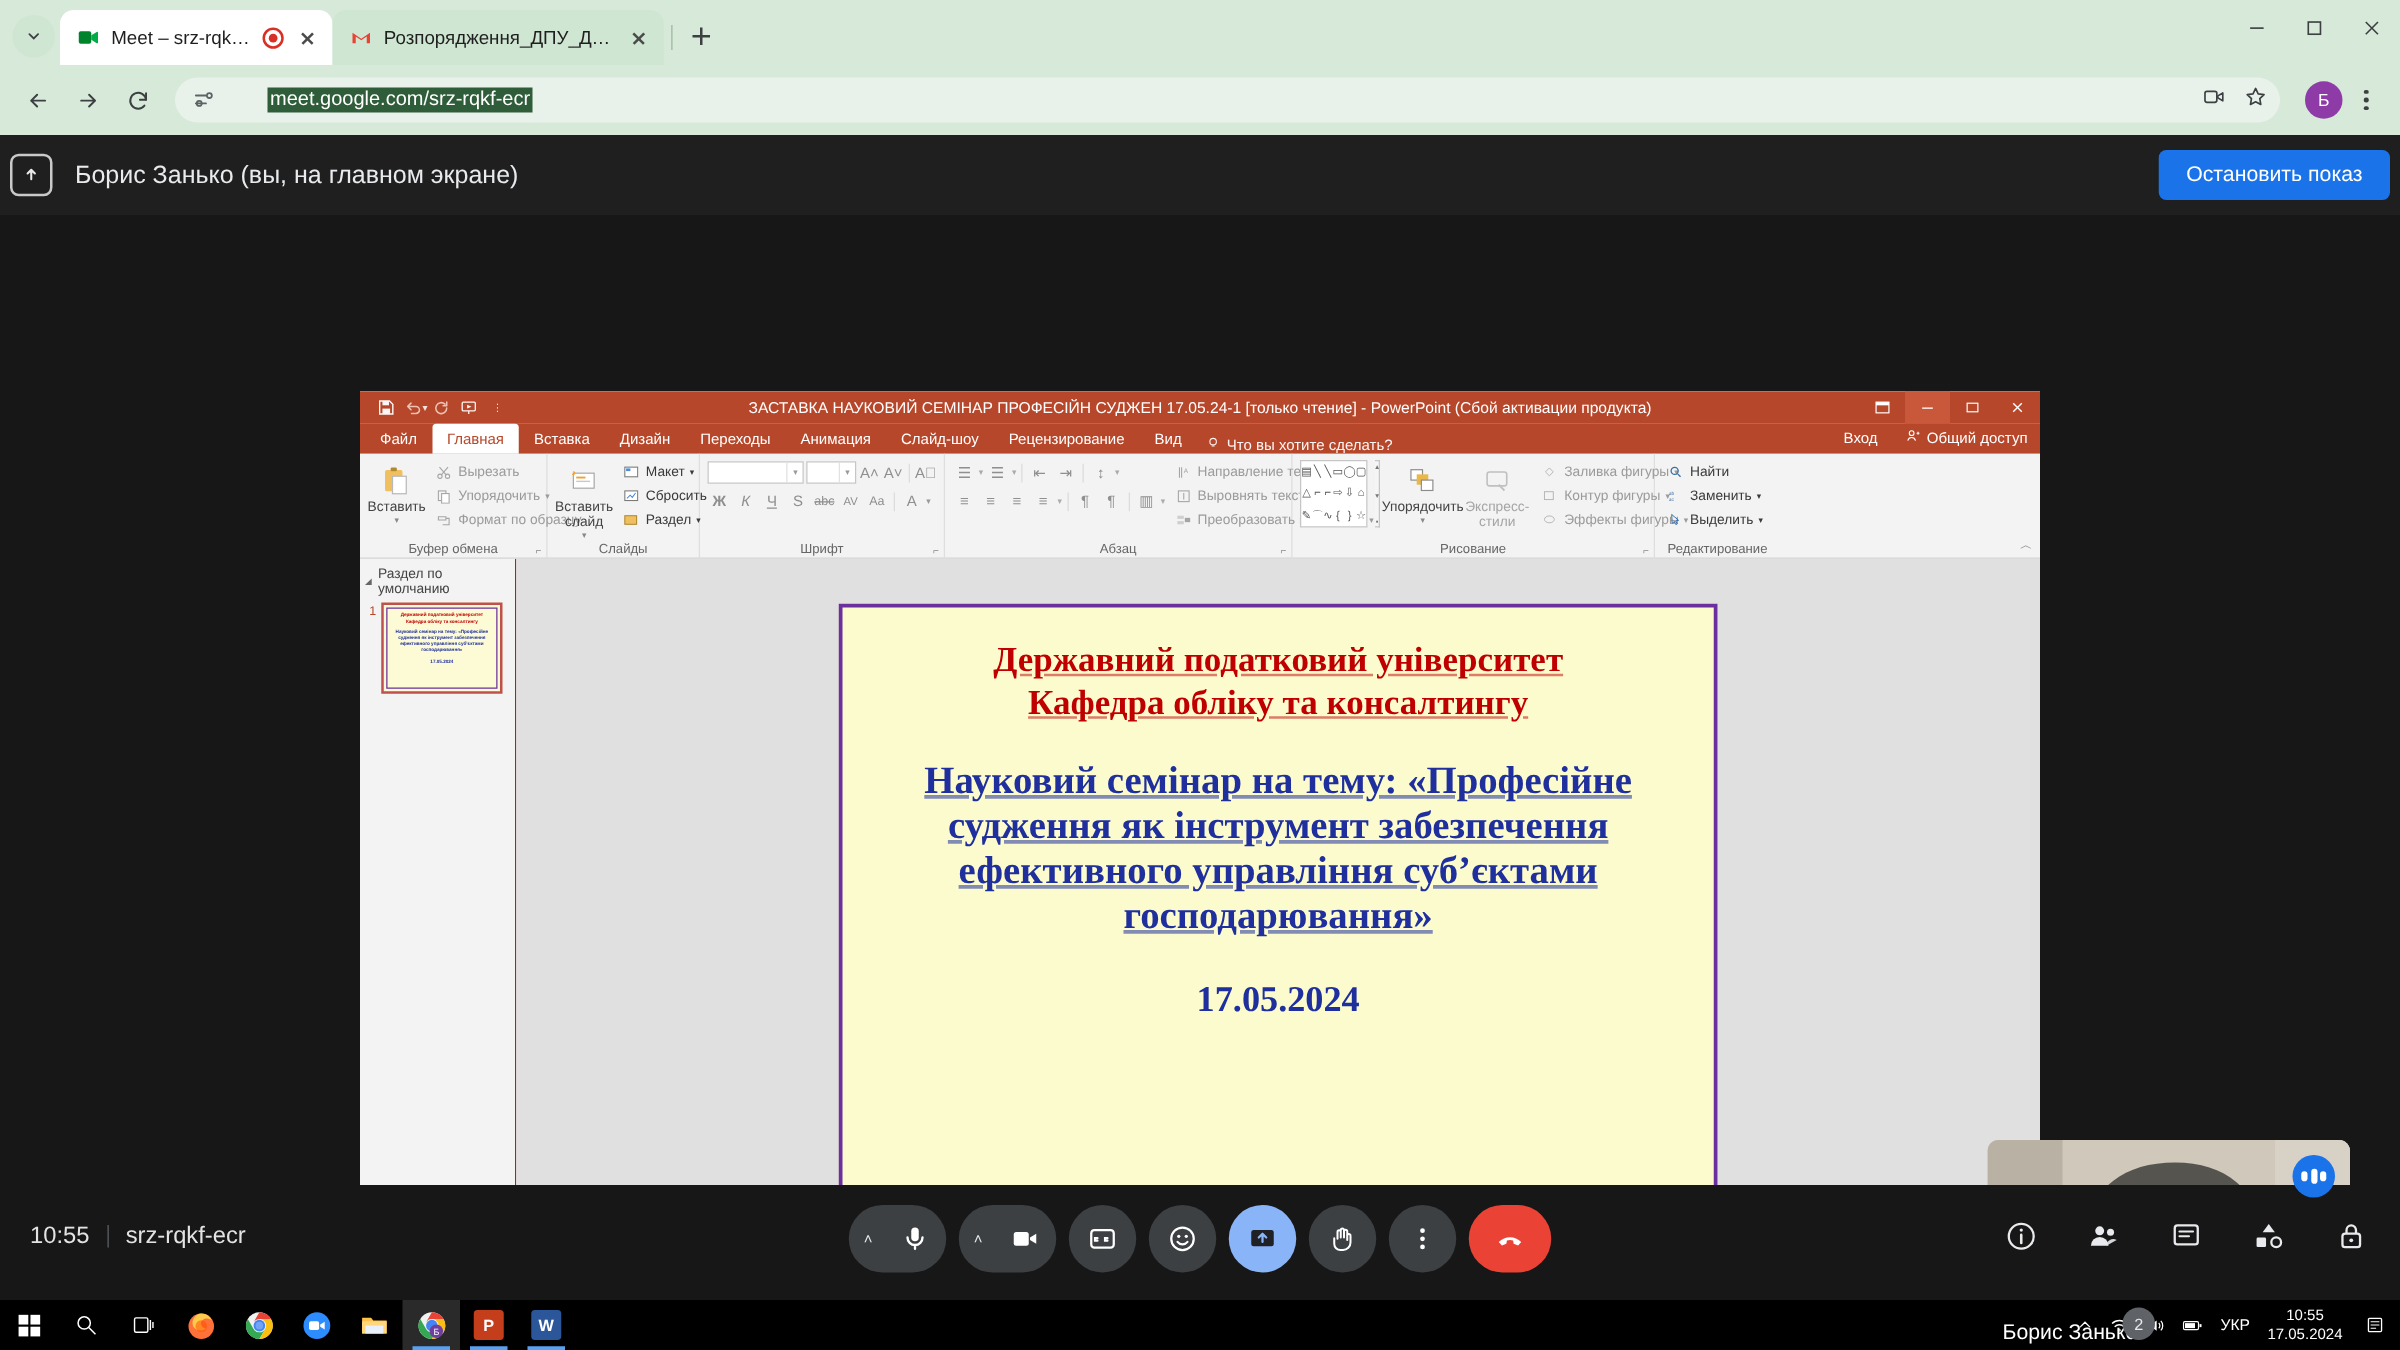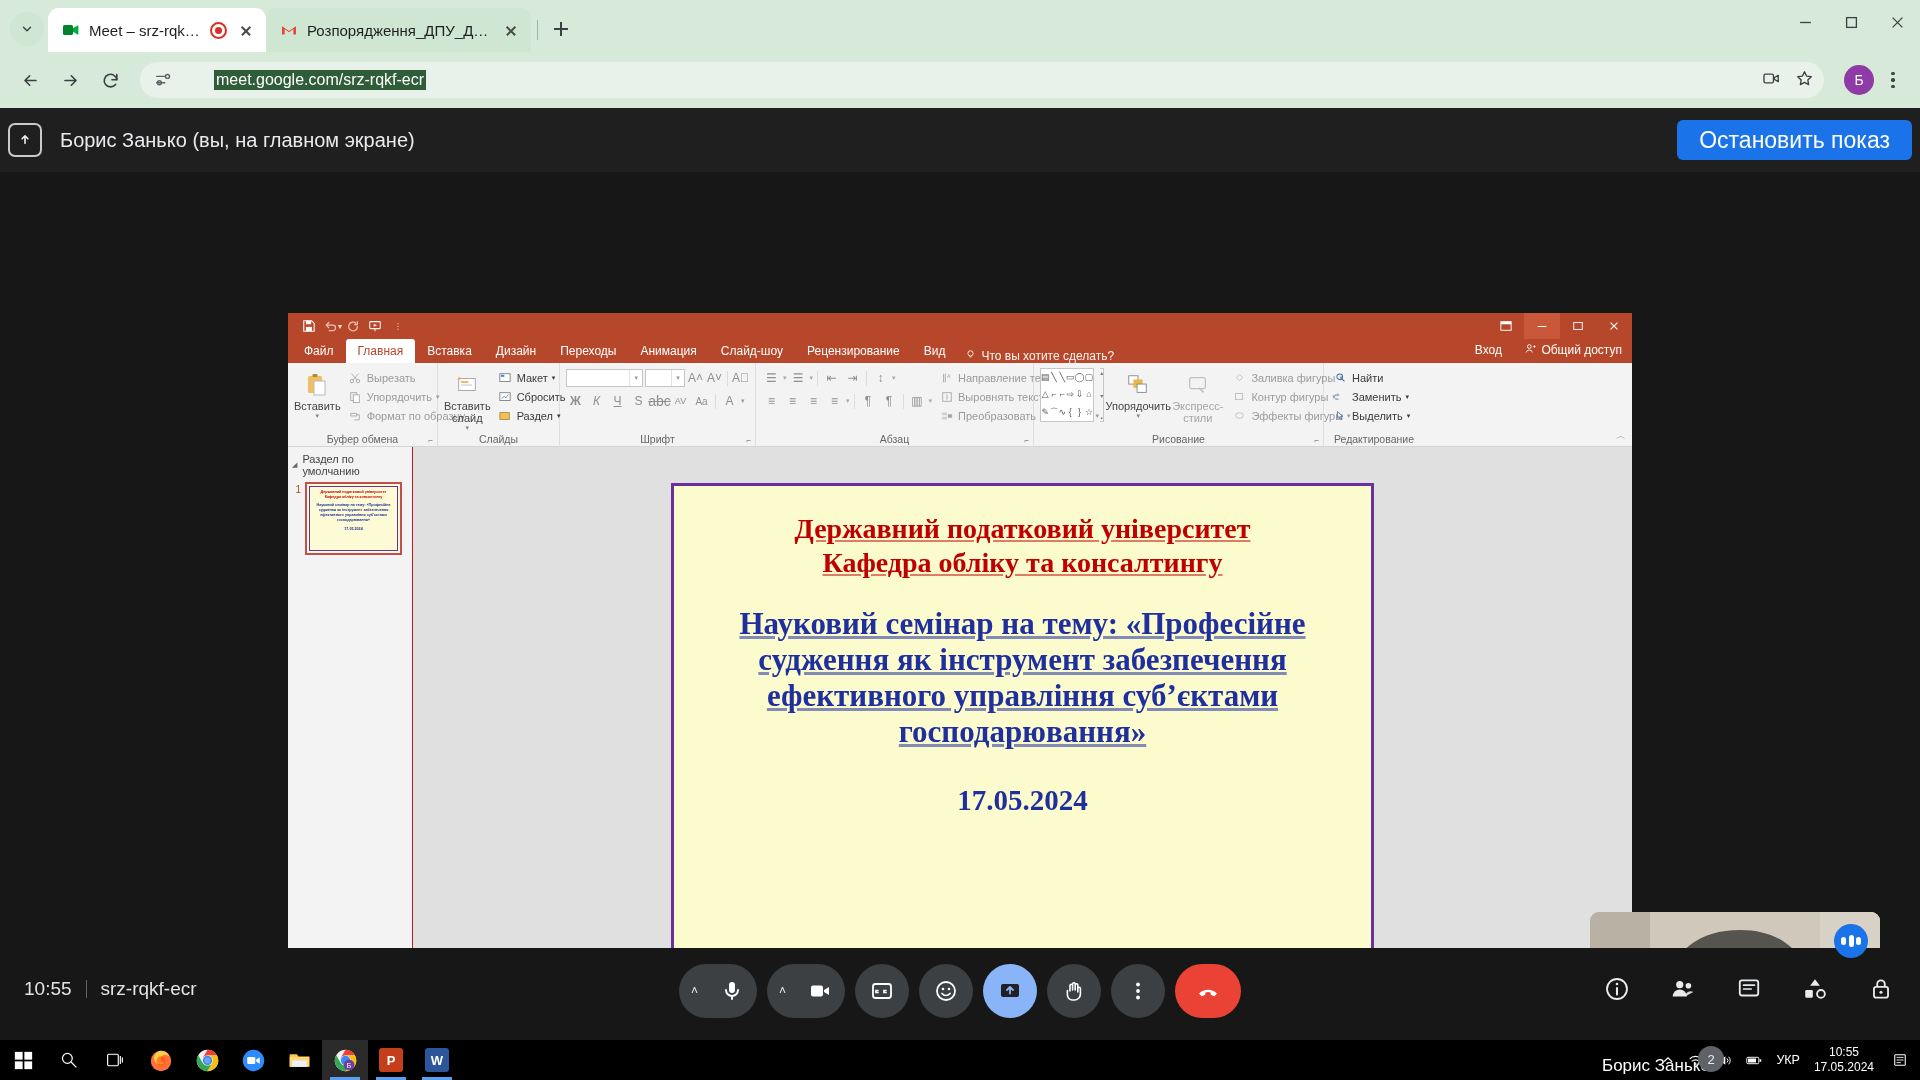--- a/index.html
+++ b/index.html
@@ -70,21 +70,21 @@
     position:absolute; left:0; top:0; width:1920px; height:64px; background:#1f1f1f;
     display:flex; align-items:center; padding:0 8px; gap:18px;
   }
   .present-icon {
     width:34px; height:34px; border-radius:7px; border:2px solid #c9c9c9;
     display:flex; align-items:center; justify-content:center; flex:0 0 34px;
   }
   .present-text { color:#e8eaed; font-size:20px; flex:1; }
   .stop-btn {
     background:#1a73e8; color:#fff; border:none; border-radius:6px;
-    height:40px; padding:0 22px; font-size:23px; font-family:inherit; cursor:pointer;text-align:center;
+    height:40px; padding:0 22px; font-size:17px; font-family:inherit; cursor:pointer;text-align:center;
   }
 
   
   .share-area { position:absolute; left:0; top:64px; width:1920px; height:876px; }
 
   
   .ppt {
     position:absolute; left:288px; top:141px; width:1344px; height:777px;
     background:#e6e6e6; overflow:hidden; font-size:11px;
   }
@@ -382,20 +382,21 @@
               </svg>
           </div>
           <div class="qa-btn">
             <svg viewBox="0 0 16 16">
                 <rect x="2" y="3" width="12" height="8" rx="1" fill="none" stroke="#fff" stroke-width="1.2"></rect>
                 <path d="M6.5 5.5l4 1.7-4 1.7z" fill="#fff"></path>
                 <path d="M8 11v3" stroke="#fff" stroke-width="1.2"></path>
               </svg>
           </div>
           <span class="qa-caret" style="margin-left:8px">⋮</span>
+          <div class="ppt-title-text">ЗАСТАВКА НАУКОВИЙ СЕМІНАР ПРОФЕСІЙН СУДЖЕН 17.05.24-1 [только чтение] - PowerPoint (Сбой активации продукта)</div>
           <div class="ppt-wbtns">
             <div class="ppt-wbtn">
               <svg viewBox="0 0 14 14">
                   <rect x="1" y="2" width="12" height="10" fill="none" stroke="#fff" stroke-width="1.1"></rect>
                   <rect x="1" y="2" width="12" height="3" fill="#fff"></rect>
                 </svg>
             </div>
             <div class="ppt-wbtn hover">
               <svg viewBox="0 0 14 14">
                   <rect x="2" y="7" width="10" height="1.2" fill="#fff"></rect>
@@ -559,21 +560,21 @@
                 <span class="fbtn">A˄</span>
                 <span class="fbtn">A˅</span>
                 <span class="vdiv"></span>
                 <span class="fbtn">A⃠</span>
               </div>
               <div class="fontrow">
                 <span class="fbtn bold">Ж</span>
                 <span class="fbtn ital">К</span>
                 <span class="fbtn" style="text-decoration:underline">Ч</span>
                 <span class="fbtn">S</span>
-                <span class="fbtn" style="font-size:14px;text-decoration:line-through">abc</span>
+                <span class="fbtn" style="font-size:10px;text-decoration:line-through">abc</span>
                 <span class="fbtn" style="font-size:9px">AV</span>
                 <span class="fbtn" style="font-size:10px">Aa</span>
                 <span class="vdiv"></span>
                 <span class="fbtn">A</span>
                 <span style="font-size:7px;color:#999">▾</span>
               </div>
             </div>
             <div class="rglabel">Шрифт</div>
             <div class="rgexp">⌐</div>
           </div>

